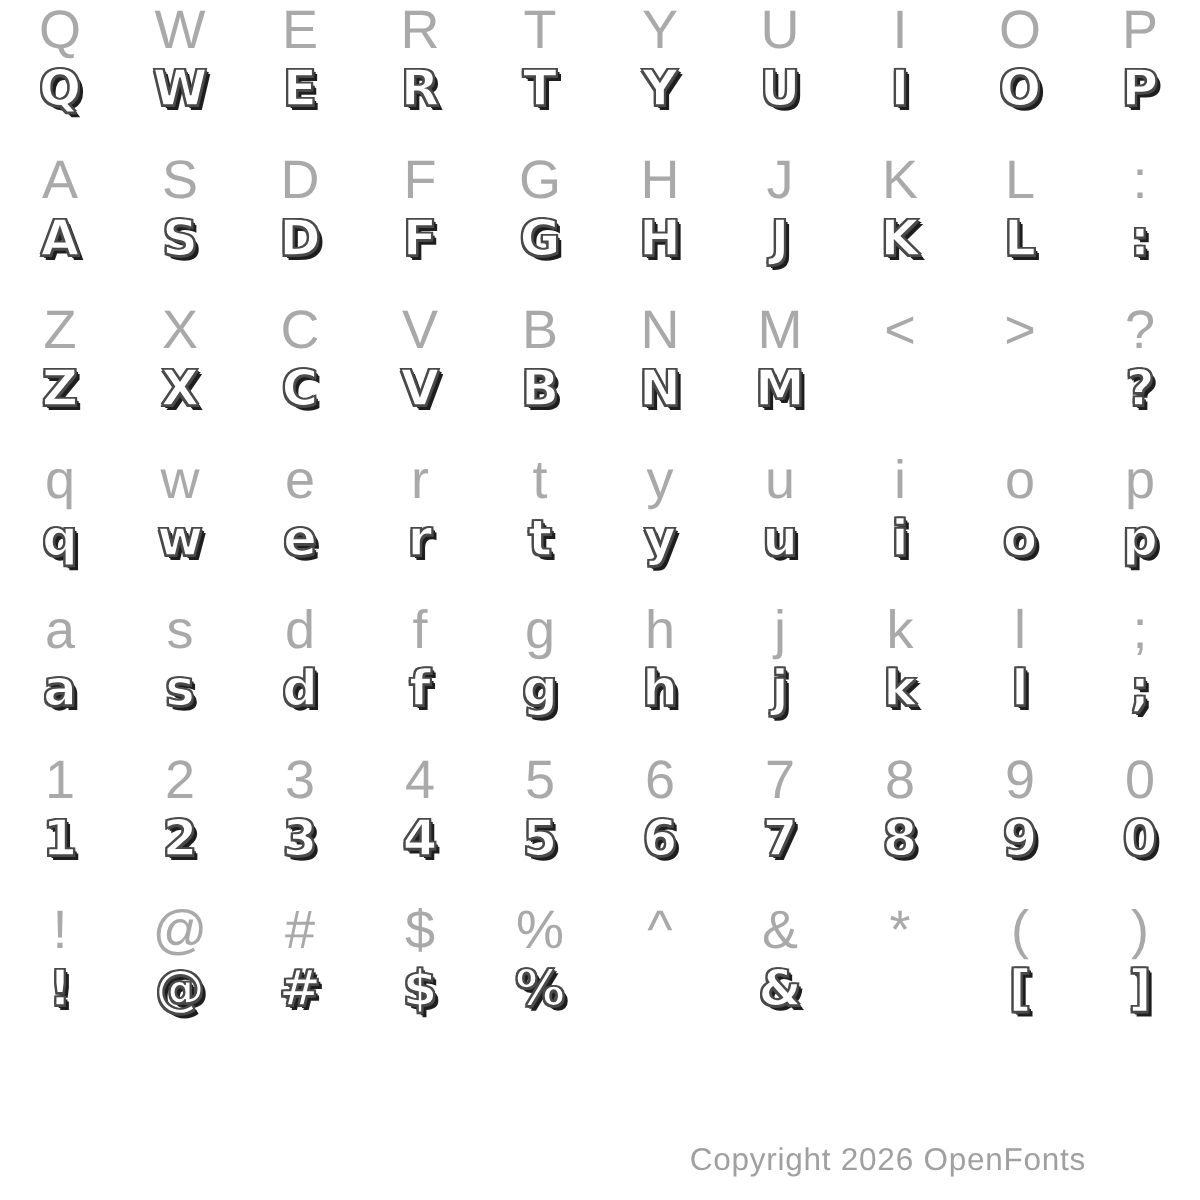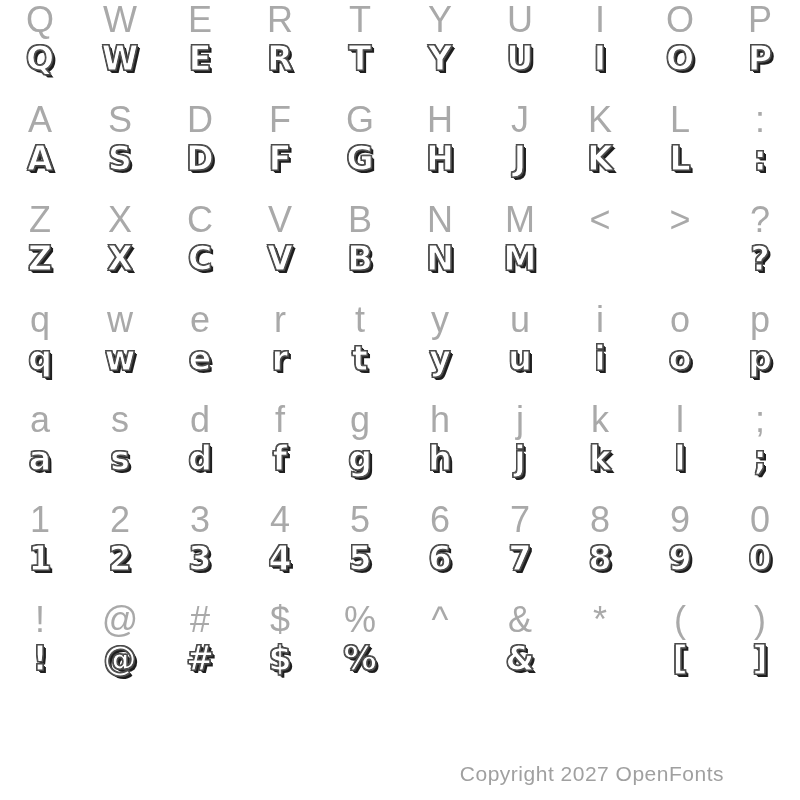--- a/index.html
+++ b/index.html
@@ -243,14 +243,14 @@
           <span class="cell glyph-cell">$</span>
           <span class="cell glyph-cell">%</span>
           <span class="cell glyph-cell"></span>
           <span class="cell glyph-cell">&amp;</span>
           <span class="cell glyph-cell"></span>
           <span class="cell glyph-cell">[</span>
           <span class="cell glyph-cell">]</span>
         </div>
       </div>
     </div>
-  <div class="copyright">Copyright 2027 OpenFonts</div>
+  <div class="copyright">Copyright 2026 OpenFonts</div>
 </div>
 
 </body></html>

